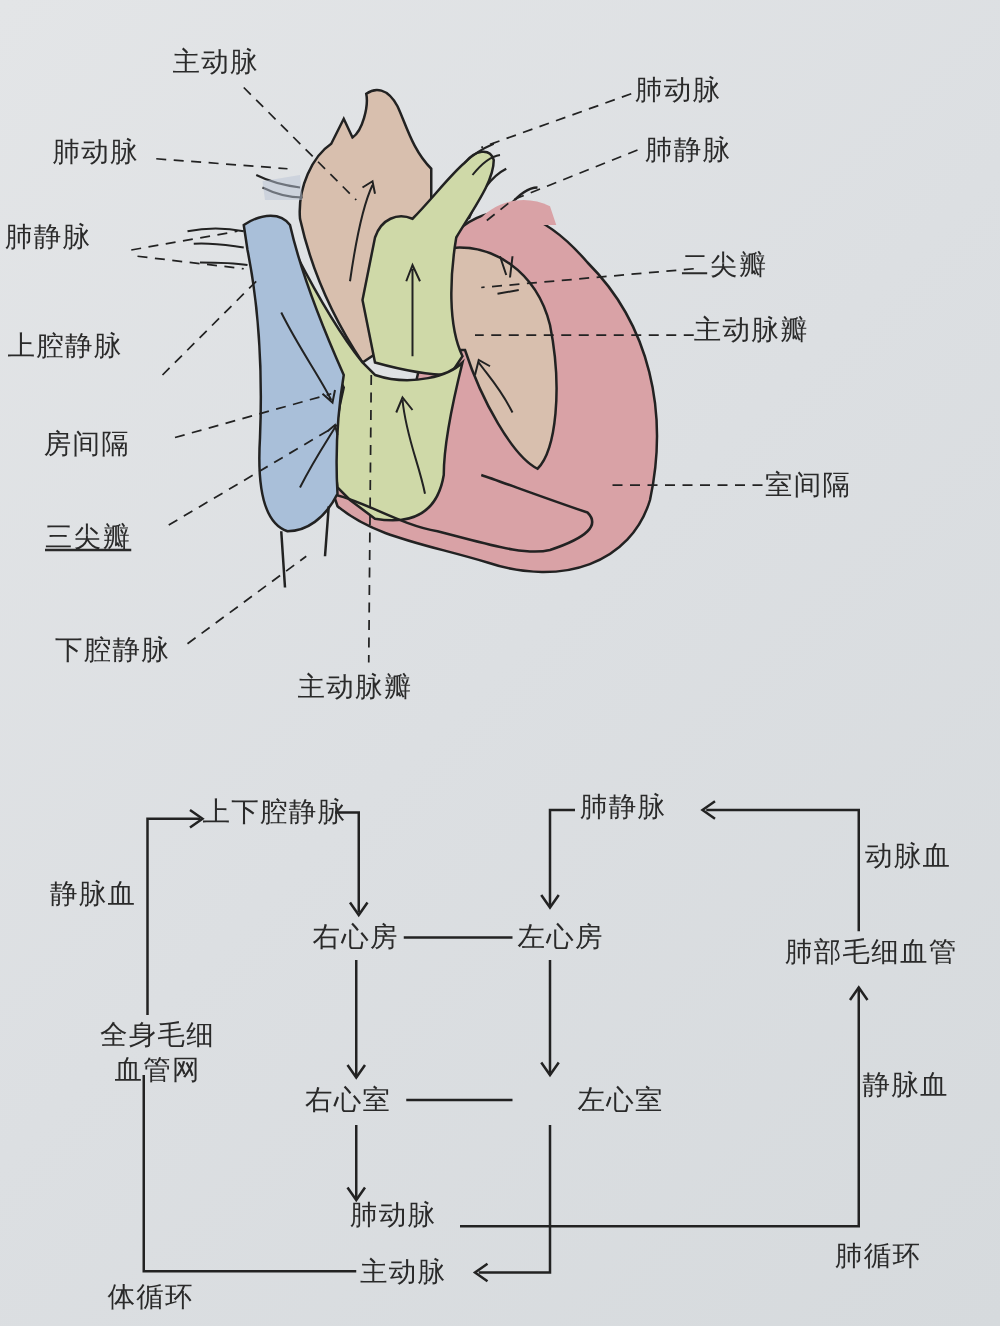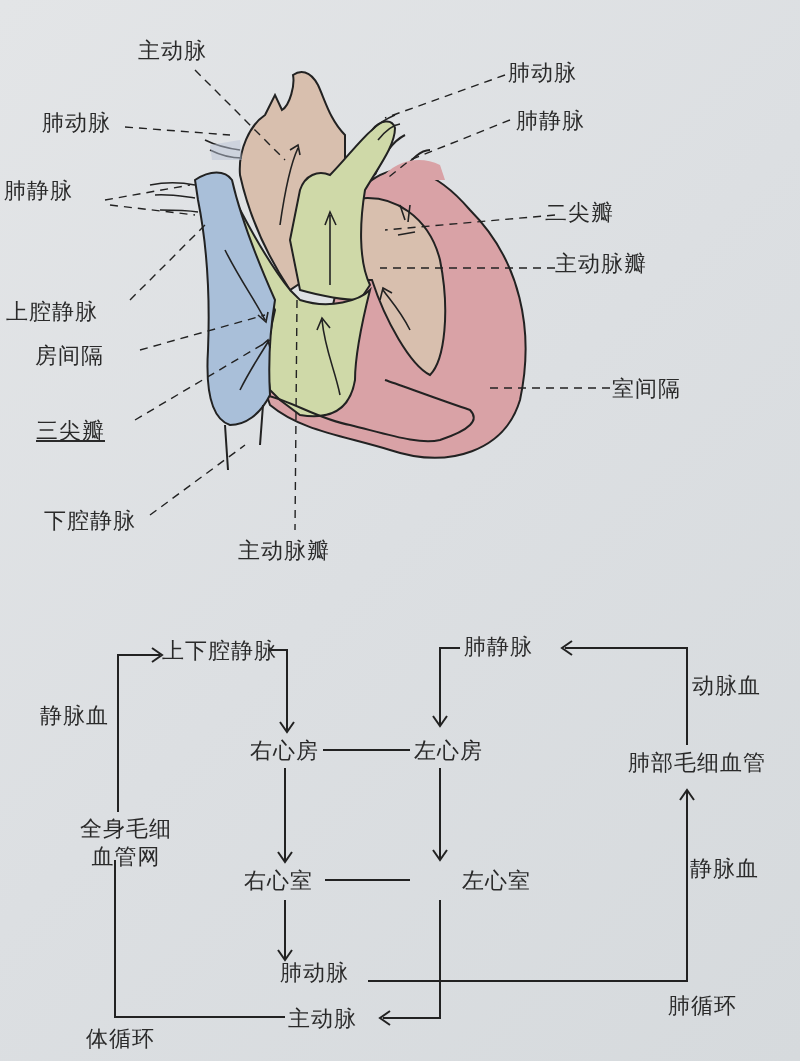--- a/index.html
+++ b/index.html
@@ -81,21 +81,21 @@
     <path d="M510,120 L410,160 L385,180"></path>
     <path d="M555,215 L385,230"></path>
     <path d="M555,268 L380,268"></path>
     <path d="M610,388 L490,388"></path>
   </g>
 </svg>
 
 <div class="lbl" style="left:138px;top:40px;">主动脉</div>
 <div class="lbl" style="left:42px;top:112px;">肺动脉</div>
 <div class="lbl" style="left:4px;top:180px;">肺静脉</div>
-<div class="lbl" style="left:6px;top:301px;">上腔静脉</div>
+<div class="lbl" style="left:6px;top:267px;">上腔静脉</div>
 <div class="lbl" style="left:35px;top:345px;">房间隔</div>
 <div class="lbl" style="left:36px;top:420px;text-decoration:underline;">三尖瓣</div>
 <div class="lbl" style="left:44px;top:510px;">下腔静脉</div>
 <div class="lbl" style="left:238px;top:540px;">主动脉瓣</div>
 <div class="lbl" style="left:508px;top:62px;">肺动脉</div>
 <div class="lbl" style="left:516px;top:110px;">肺静脉</div>
 <div class="lbl" style="left:545px;top:202px;">二尖瓣</div>
 <div class="lbl" style="left:555px;top:255px;font-family:Liberation Mono, monospace;">主动脉瓣</div>
 <div class="lbl" style="left:612px;top:378px;">室间隔</div>
 

